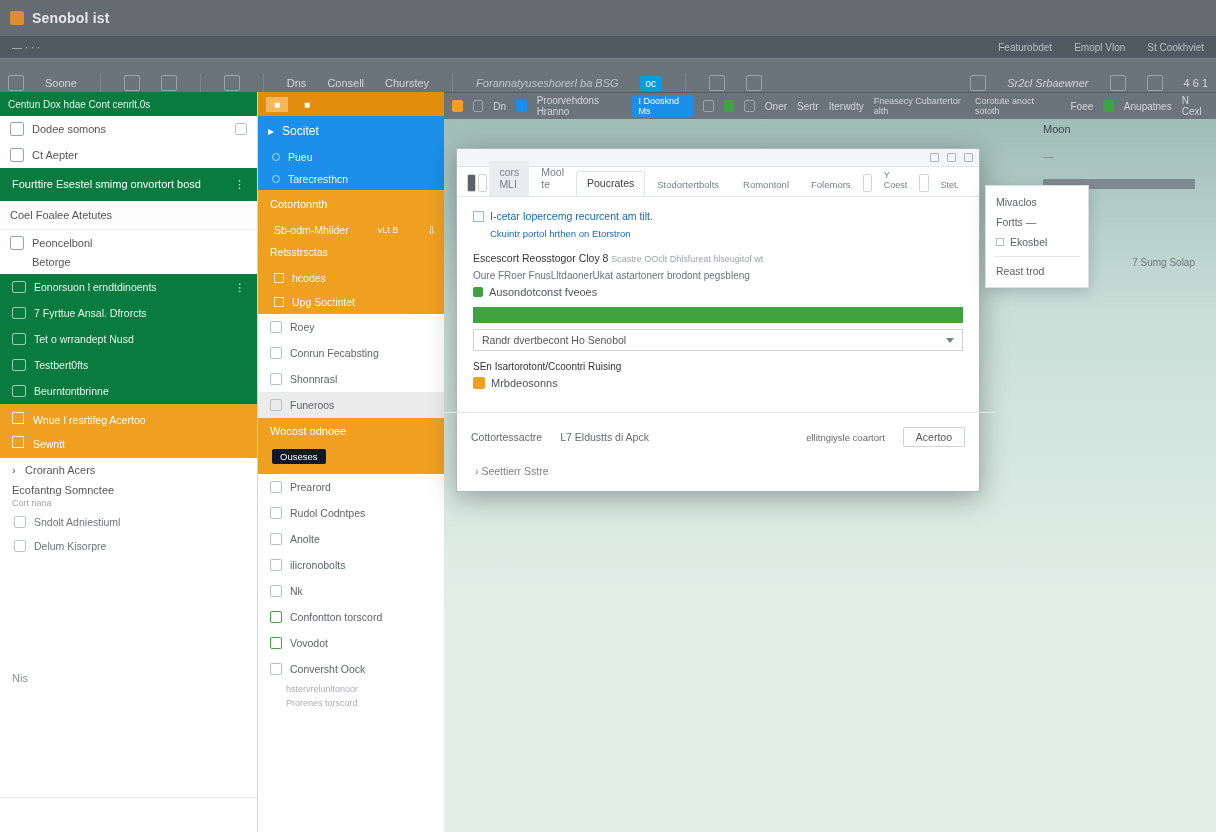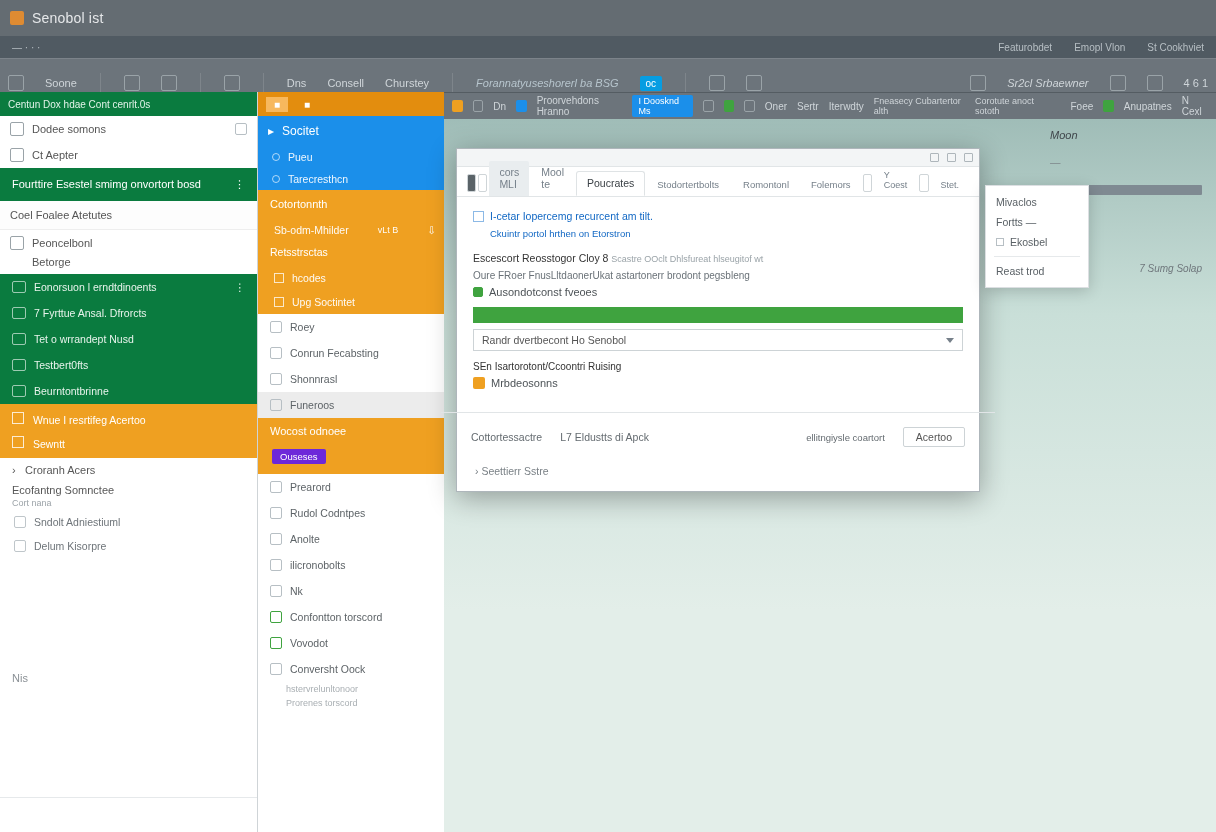--- a/index.html
+++ b/index.html
@@ -2,21 +2,21 @@
 <html><head>
 <meta charset="utf-8">
 <style>
 * { margin:0; padding:0; box-sizing:border-box; font-family:"Segoe UI",Arial,sans-serif; }
 html,body { width:1216px; height:832px; overflow:hidden; background:#505a62; }
 .app { width:1216px; height:832px; position:relative; }
 
 
 .titlebar { height:36px; background:#646c72; display:flex; align-items:center; padding:0 10px; color:#e6e8ea; font-size:14px; gap:8px; }
 .titlebar .tb-ico { width:14px; height:14px; background:#de8b32; border-radius:2px; display:inline-block; }
-.titlebar .tb-title { font-weight:400; letter-spacing:.2px; }
+.titlebar .tb-title { font-weight:700; letter-spacing:.2px; }
 
 
 .infostrip { height:22px; display:flex; align-items:center; color:#b7bfc4; font-size:10px; padding:0 12px; gap:18px; }
 .infostrip .isr { margin-left:auto; display:flex; gap:22px; }
 
 
 .toolrow { height:50px; background:#6c747b; border-top:1px solid #7c838a; border-bottom:1px solid #545c62; display:flex; align-items:center; color:#cfd5d9; font-size:11px; padding:0 8px; gap:21px; }
 .toolrow .sq { width:16px; height:16px; border:1px solid #9aa3a8; display:inline-flex; align-items:center; justify-content:center; border-radius:2px; }
 .toolrow .sep { width:1px; height:20px; background:#7e858b; margin:0 2px; }
 .toolrow .filler { flex:1; }
@@ -55,29 +55,29 @@
 .mp-orange .oh { padding:8px 12px; font-size:11px; }
 .mp-orange .oi { padding:6px 16px; font-size:10.5px; display:flex; align-items:center; gap:8px; opacity:.95; }
 .mp-orange .oi .sq { width:10px; height:10px; border:1px solid rgba(255,255,255,.8); }
 .mp-white { background:#fff; flex:1; }
 .mp-white .wi { padding:7px 12px; font-size:10.5px; color:#5d6367; display:flex; align-items:center; gap:8px; }
 .mp-white .wi .wico { width:12px; height:12px; border:1px solid #b7bfc4; border-radius:2px; }
 .mp-white .wi.sel { background:#ececec; }
 .mp-white .wtiny { padding:2px 28px; font-size:9px; color:#a9afb3; }
 .mp-orangehdr { background:#efa021; color:#fff; padding:7px 12px; font-size:11px; }
 .mp-orangesub { background:#efa021; padding:2px 14px 10px; }
-.mp-orangesub .chip { background:#6d28d9; color:#fff; font-size:9.5px; padding:2px 8px; border-radius:2px; display:inline-block; }
+.mp-orangesub .chip { background:#0f172a; color:#fff; font-size:9.5px; padding:2px 8px; border-radius:2px; display:inline-block; }
 
 
 .canvas { flex:1; background:linear-gradient(180deg,#9ab8b3 0%,#c9dfd8 30%,#e3eee9 70%); position:relative; border-top:1px solid #545c62; }
 .canvas-toolbar { position:absolute; top:0; left:0; right:0; height:26px; background:#6c747b; display:flex; align-items:center; color:#cfd5d9; font-size:10px; padding:0 8px; gap:10px; }
 .canvas-toolbar .filler { flex:1; }
 .canvas-toolbar .cico { width:12px; height:12px; border:1px solid #9aa3a8; border-radius:2px; }
 
-.rightpane { position:absolute; right:0; top:26px; width:180px; background:rgba(255,255,255,.0); padding:10px 14px; font-size:11px; color:#5a6166;font-style:italic; }
+.rightpane { position:absolute; right:7px; top:26px; width:180px; background:rgba(255,255,255,.0); padding:4px 14px; font-size:11px; color:#5a6166; }
 .rightpane .rh { color:#40474c; margin-bottom:4px; }
 .rightpane .ritm { color:#7e868b; font-size:10.5px; padding:3px 0; }
 .rightpane .rblock { height:10px; background:#7f8a92; margin:14px 0 6px; border-radius:1px; }
 .rightpane .rlab { font-size:10px; color:#6f777c; text-align:right; margin-top:44px; }
 
 
 .dialog { position:absolute; left:456px; top:148px; width:524px; background:#fff; border:1px solid #aeb6bb; box-shadow:0 6px 26px rgba(0,0,0,.32); font-size:11px; color:#4d5357; }
 .dlg-chrome { height:18px; background:#f3f5f6; border-bottom:1px solid #e1e5e7; display:flex; justify-content:flex-end; align-items:center; gap:8px; padding:0 6px; }
 .dlg-chrome span { width:9px; height:9px; border:1px solid #aeb6bb; border-radius:1px; }
 .dlg-tabs { height:30px; border-bottom:1px solid #e1e5e7; display:flex; align-items:flex-end; padding:0 10px; gap:2px; }

